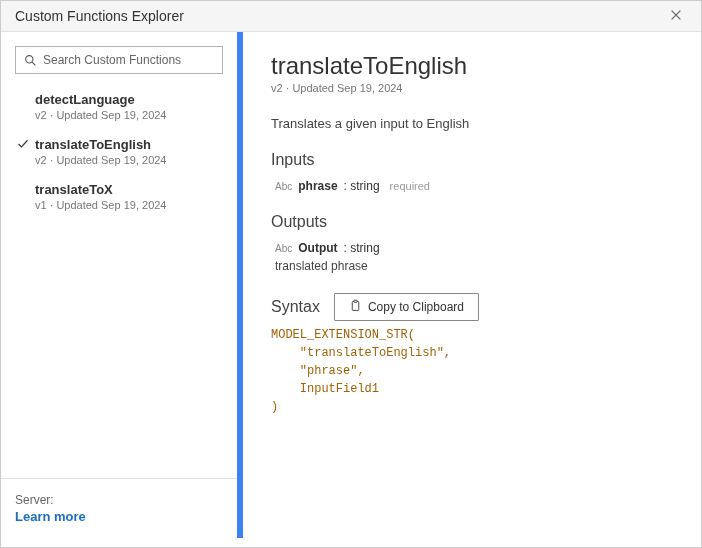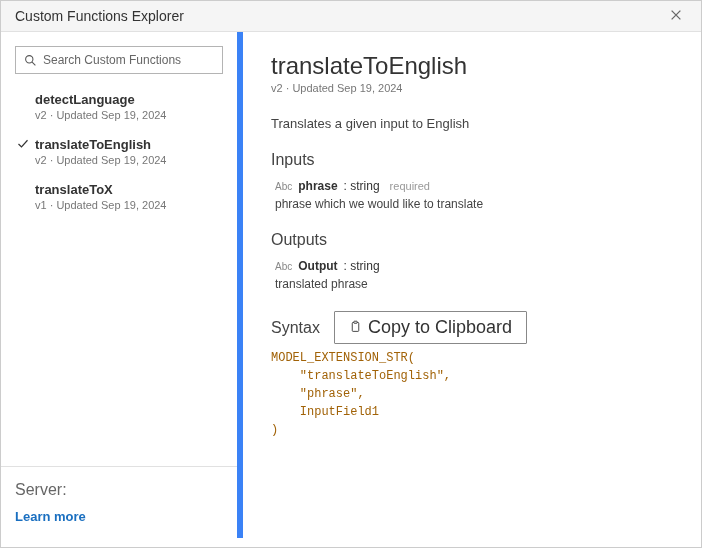--- a/index.html
+++ b/index.html
@@ -13,37 +13,37 @@
   .search-wrap { border: 1px solid #b4b4b4; height: 28px; display: flex; align-items: center; padding: 0 8px; margin-bottom: 12px; }
   .search-icon svg { width: 13px; height: 13px; display: block; }
   .search-input { border: none; outline: none; font-size: 12px; margin-left: 6px; flex: 1; color: #333; }
   .search-input::placeholder { color: #666; }
   .fn-list { }
   .fn-item { padding: 6px 6px 10px 20px; position: relative; cursor: pointer; }
   .fn-check { position: absolute; left: 2px; top: 7px; font-size: 13px; color: #333; }
   .fn-name { font-size: 13px; color: #333; font-weight: 600; }
   .fn-meta { font-size: 11px; color: #777; margin-top: 2px; }
   .sidebar-bottom { border-top: 1px solid #e1e1e1; padding: 14px; }
-  .server-label { font-size: 16px; color: #666; margin-bottom: 10px; }
+  .server-label { font-size: 12px; color: #666; margin-bottom: 2px; }
   .learn-more { font-size: 13px; color: #1a6fc0; font-weight: 600; cursor: pointer; }
   .main { flex: 1; padding: 20px 28px; overflow-y: auto; }
   .main-title { font-size: 24px; font-weight: 400; color: #333; }
   .main-meta { font-size: 11px; color: #777; margin-top: 2px; }
   .main-desc { font-size: 13px; color: #444; margin-top: 22px; }
   .section-h { font-size: 16px; color: #444; margin-top: 20px; font-weight: 400; }
   .param-block { margin-top: 10px; padding-left: 4px; }
   .param-row { display: flex; align-items: center; font-size: 12px; gap: 6px; }
   .type-icon { font-size: 10px; color: #888; }
   .param-name { font-weight: 600; color: #333; }
   .param-type { color: #333; }
   .param-req { color: #999; font-size: 11px; margin-left: 4px; }
   .param-desc { font-size: 12px; color: #444; margin-top: 4px; }
   .syntax-row { display: flex; align-items: center; margin-top: 20px; gap: 14px; }
   .syntax-h { font-size: 16px; color: #444; font-weight: 400; }
-  .copy-btn { border: 1px solid #888; background: #fff; font-size: 18px; padding: 5px 14px; display: flex; align-items: center; gap: 6px; cursor: pointer; color: #333; border-radius: 1px; }
+  .copy-btn { border: 1px solid #888; background: #fff; font-size: 12px; padding: 5px 14px; display: flex; align-items: center; gap: 6px; cursor: pointer; color: #333; border-radius: 1px; }
   .copy-btn svg { width: 13px; height: 13px; }
   .code-block { font-family: "Courier New", monospace; font-size: 12px; color: #a16207; margin-top: 5px; white-space: pre; line-height: 1.5; }
 </style>
 </head>
 <body>
 
 <div class="header">
   <span class="header-title">Custom Functions Explorer</span>
   <span class="close-x">
     <svg viewBox="0 0 16 16" width="14" height="14">
@@ -96,21 +96,20 @@
     <div class="main-desc">Translates a given input to English</div>
 
     <div class="section-h">Inputs</div>
     <div class="param-block">
       <div class="param-row">
         <span class="type-icon">Abc</span>
         <span class="param-name">phrase</span>
         <span class="param-type">: string</span>
         <span class="param-req">required</span>
       </div>
-      <div class="param-desc">phrase which we would like to translate</div>
     </div>
 
     <div class="section-h">Outputs</div>
     <div class="param-block">
       <div class="param-row">
         <span class="type-icon">Abc</span>
         <span class="param-name">Output</span>
         <span class="param-type">: string</span>
       </div>
       <div class="param-desc">translated phrase</div>

